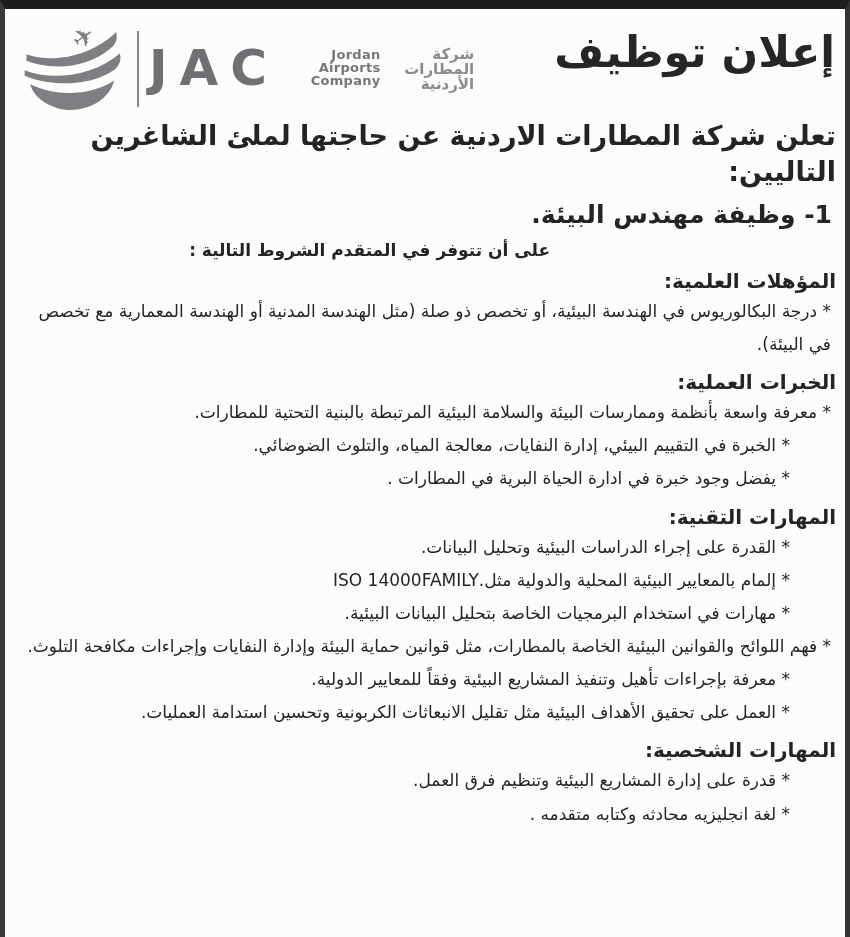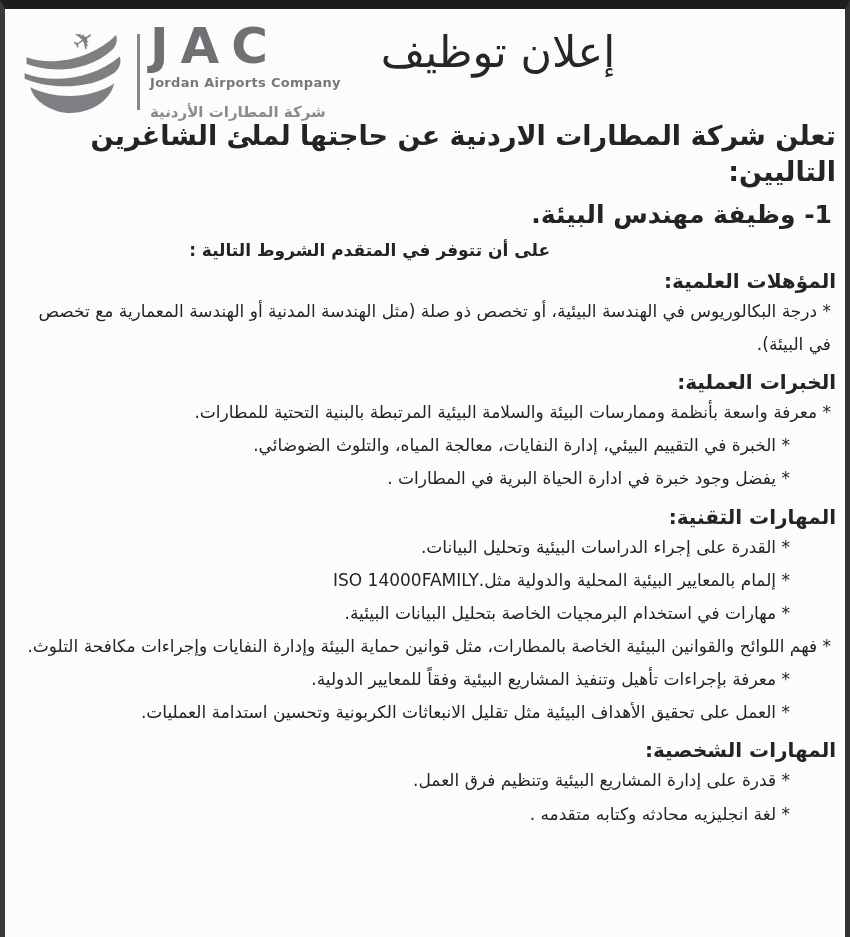--- a/index.html
+++ b/index.html
@@ -14,25 +14,25 @@
     border-top:9px solid #1d1d1d;
     font-family:"DejaVu Sans",sans-serif;
     color:#242424;
     overflow:hidden;
   }
   
   .hdr{display:flex;flex-direction:row;align-items:flex-start;padding:8px 10px 0 14px;height:98px;direction:ltr;}
   .logo{display:flex;align-items:center;}
   .logo svg{display:block;}
   .logo-divider{width:3px;height:76px;background:#85868a;margin:6px 10px 0 6px;}
-  .logo-text{display:flex;flex-direction:column;line-height:1;margin-top:4px;}
+  .logo-text{display:flex;flex-direction:row;line-height:1;margin-top:4px;}
   .logo-acronym{font-size:50px;font-weight:600;color:#6f7074;letter-spacing:12px;}
   .logo-en{font-size:13px;font-weight:700;color:#76777b;margin-top:5px;letter-spacing:.3px;text-align:right;}
-  .logo-ar{font-size:15px;font-weight:700;color:#8a8b90;margin-top:16px;direction:rtl;text-align:left;}
-  .ad-title{font-size:43px;font-weight:400;color:#262626;margin:10px 0 0 40px;direction:rtl;white-space:nowrap;text-align:right;}
+  .logo-ar{font-size:15px;font-weight:700;color:#8a8b90;margin-top:4px;direction:rtl;text-align:right;}
+  .ad-title{font-size:43px;font-weight:700;color:#262626;margin:10px 0 0 80px;direction:rtl;white-space:nowrap;text-align:right;}
   
   .bodytxt{direction:rtl;padding:0 9px 0 8px;}
   .headline{font-size:27px;font-weight:800;margin:3px 0 0;line-height:1.35;letter-spacing:-.2px;}
   .position{font-size:25px;font-weight:800;margin:9px 4px 0 0;}
   .intro{font-size:17px;font-weight:600;margin:11px 286px 0 0;white-space:nowrap;}
   h4.sec{font-size:20px;font-weight:800;margin:9px 0 2px;}
   p.bullet{font-size:17px;font-weight:500;margin:0 46px 0 0;line-height:1.95;}
   p.bullet.wide{margin-right:5px;}
 </style>
 </head>

